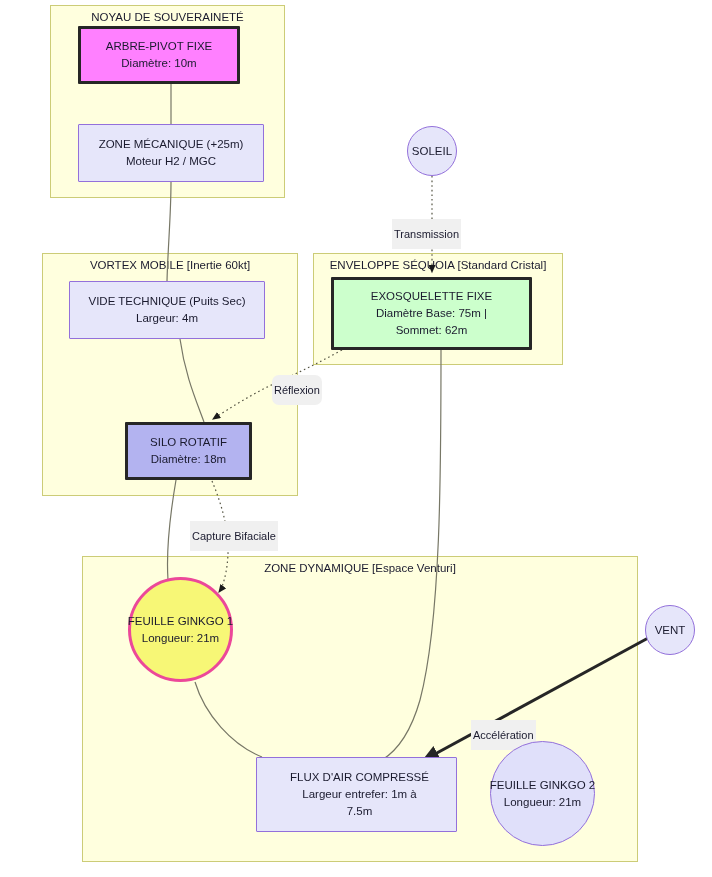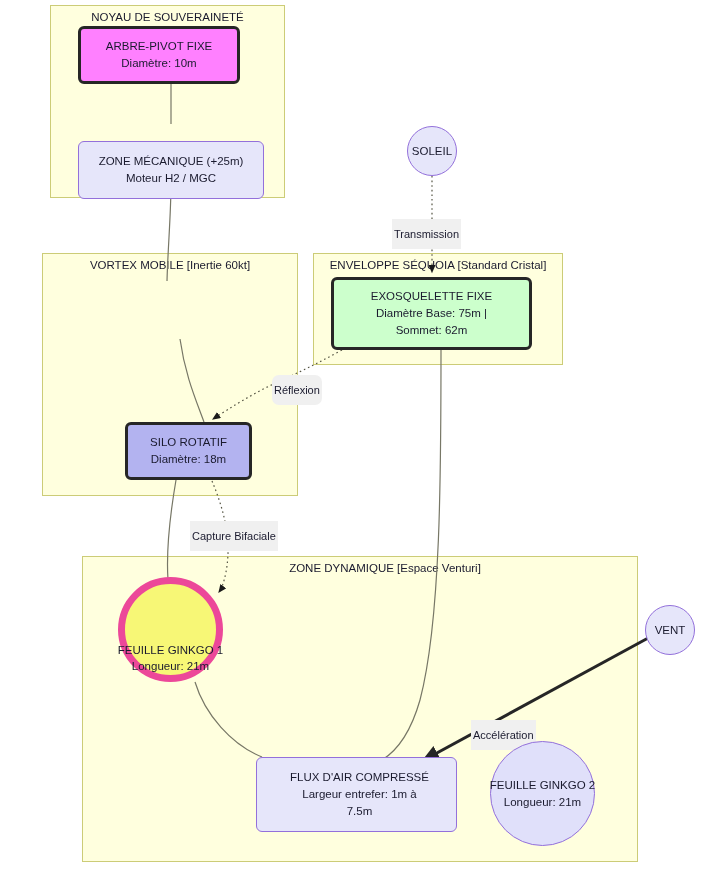--- a/index.html
+++ b/index.html
@@ -50,21 +50,21 @@
     align-items: center;
     justify-content: center;
     text-align: center;
     font-size: 11.5px;
     color: #1a1a2e;
     line-height: 1.45;
   }
   .node .ln { display: block; white-space: nowrap; }
 
   .box {
-    border-radius: 6px;
+    border-radius: 1px;
   }
   .n-thick { border: 3px solid #262626; }
   .n-thin  { border: 1px solid #9370db; }
 
   .fill-magenta { background: #ff80ff; }
   .fill-lavender { background: #e6e6fa; }
   .fill-green { background: #ccffcc; }
   .fill-periwinkle { background: #b3b3f0; }
   .fill-yellow { background: #f7f776; }
   .fill-palelav { background: #e0e0fa; }
@@ -94,21 +94,21 @@
   </div>
 
   <div class="cluster" style="left:42px; top:253px; width:256px; height:243px;">
     <div class="cluster-label">VORTEX MOBILE [Inertie 60kt]</div>
   </div>
 
   <div class="cluster" style="left:313px; top:253px; width:250px; height:112px;">
     <div class="cluster-label">ENVELOPPE SÉQUOIA [Standard Cristal]</div>
   </div>
 
-  <div class="cluster" style="left:82px; top:556px; width:556px; height:306px;padding-left:25px;">
+  <div class="cluster" style="left:82px; top:556px; width:556px; height:306px;">
     <div class="cluster-label">ZONE DYNAMIQUE [Espace Venturi]</div>
   </div>
 
   <svg class="edges" viewBox="0 0 712 877">
     <defs>
       <marker id="arrow" markerWidth="8" markerHeight="8" refX="6" refY="3" orient="auto" markerUnits="strokeWidth">
         <path d="M0,0 L7,3 L0,6 z" fill="#1a1a1a"></path>
       </marker>
       <marker id="arrowbold" markerWidth="7" markerHeight="7" refX="5" refY="2.6" orient="auto" markerUnits="strokeWidth">
         <path d="M0,0 L6,2.6 L0,5.2 z" fill="#262626"></path>
@@ -139,46 +139,50 @@
   <div class="edge-label" style="left:392px; top:219px;">Transmission</div>
   <div class="edge-label" style="left:272px; top:375px;border-radius:7px;">Réflexion</div>
   <div class="edge-label" style="left:190px; top:521px;">Capture Bifaciale</div>
   <div class="edge-label" style="left:471px; top:684px;margin-top:36px;">Accélération</div>
 
   <div class="node box n-thick fill-magenta" style="left:78px; top:26px; width:162px; height:58px;">
     <span class="ln">ARBRE-PIVOT FIXE</span>
     <span class="ln">Diamètre: 10m</span>
   </div>
 
-  <div class="node box n-thin fill-lavender" style="left:78px; top:124px; width:186px; height:58px;margin-top:17px;">
+  <div class="node box n-thin fill-lavender" style="left:78px; top:124px; width:186px; height:58px;">
     <span class="ln">ZONE MÉCANIQUE (+25m)</span>
     <span class="ln">Moteur H2 / MGC</span>
   </div>
 
+  <div class="node box n-thin fill-lavender" style="left:69px; top:281px; width:196px; height:58px;">
+    <span class="ln">VIDE TECHNIQUE (Puits Sec)</span>
+    <span class="ln">Largeur: 4m</span>
+  </div>
 
   <div class="node box n-thick fill-periwinkle" style="left:125px; top:422px; width:127px; height:58px;">
     <span class="ln">SILO ROTATIF</span>
     <span class="ln">Diamètre: 18m</span>
   </div>
 
   <div class="node box n-thick fill-green" style="left:331px; top:277px; width:201px; height:73px;">
     <span class="ln">EXOSQUELETTE FIXE</span>
     <span class="ln">Diamètre Base: 75m |</span>
     <span class="ln">Sommet: 62m</span>
   </div>
 
   <div class="node circle fill-lavender" style="left:407px; top:126px; width:50px; height:50px;">
     <span class="ln">SOLEIL</span>
   </div>
 
   <div class="node circle fill-lavender" style="left:645px; top:605px; width:50px; height:50px;">
     <span class="ln">VENT</span>
   </div>
 
-  <div class="node circle fill-yellow" style="left:118px; top:577px; width:105px; height:105px; border:7px solid #ec4899;justify-content:flex-end;">
+  <div class="node circle fill-yellow" style="left:128px; top:577px; width:105px; height:105px; border:3px solid #ec4899;">
     <span class="ln">FEUILLE GINKGO 1</span>
     <span class="ln">Longueur: 21m</span>
   </div>
 
   <div class="node circle fill-palelav" style="left:490px; top:741px; width:105px; height:105px;">
     <span class="ln">FEUILLE GINKGO 2</span>
     <span class="ln">Longueur: 21m</span>
   </div>
 
   <div class="node box n-thin fill-lavender" style="left:256px; top:757px; width:201px; height:75px;padding-left:6px;">

